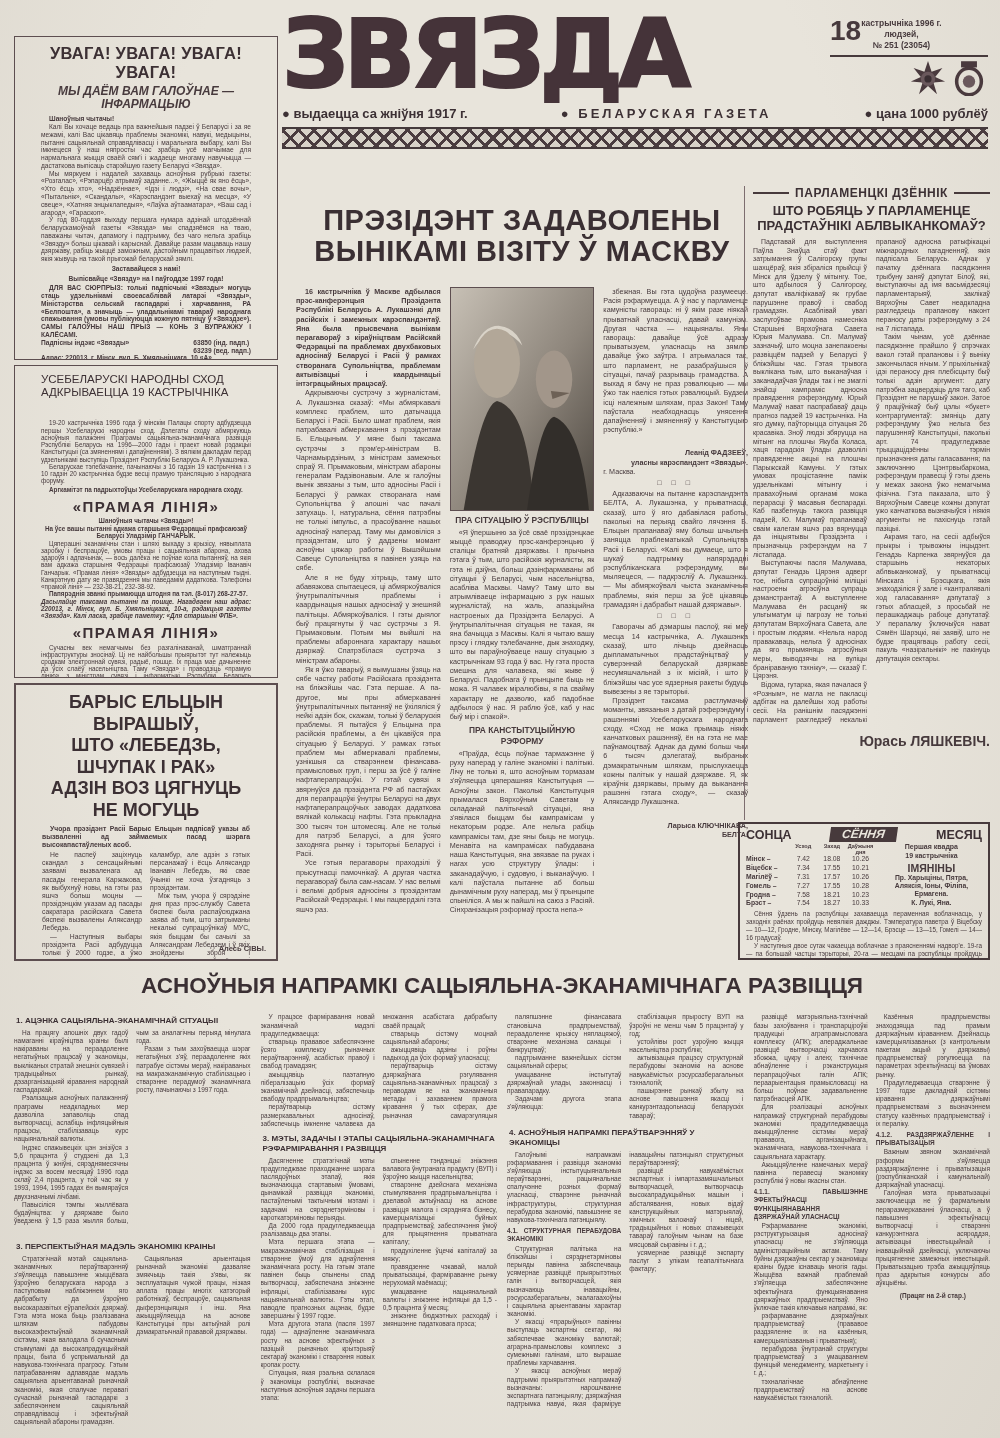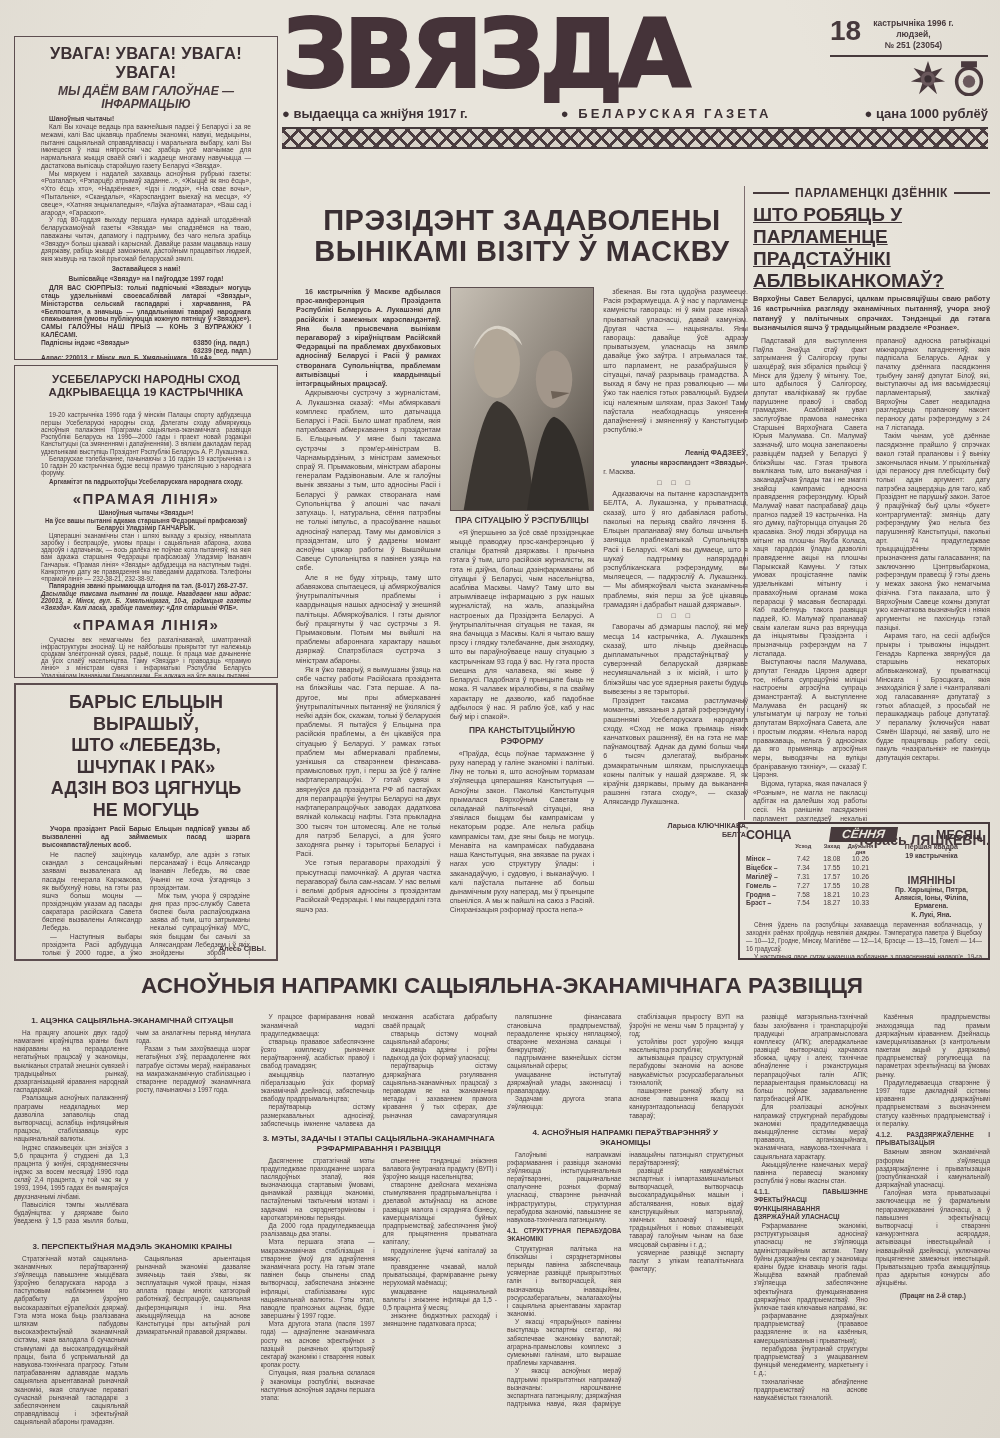--- a/index.html
+++ b/index.html
@@ -16,39 +16,39 @@
   .att-title {font-size:16.5px; font-weight:900; text-align:center; letter-spacing:0.3px; color:#3c3034;}
   .att-sub {font-size:12px; font-weight:bold; font-style:italic; text-align:center; line-height:1.1; margin:2px 0 4px;}
   .salut {font-weight:bold; text-indent:8px;}
   .bodytext p {margin:0; text-indent:8px;}
   .att-cta {font-weight:bold; text-align:center; margin-top:2px;}
   .att-surprise {margin-top:2px; text-indent:8px; font-weight:bold;}
   .subsc {display:flex; justify-content:space-between; font-weight:bold;}
   .subsc span {display:block;}
 
   .box2 {height:313px; font-size:6.3px; line-height:1.15; text-align:justify;}
-  .congress-title {font-size:11.5px; font-weight:700; text-align:center; line-height:1.15; color:#3c3034; margin-bottom:12px;}
+  .congress-title {font-size:11.5px; font-weight:400; line-height:1.15; color:#3c3034; margin-bottom:20px;}
   .congress-sign {font-weight:bold; text-indent:8px; margin-top:1px;}
   .pl-title {font-size:15px; font-weight:900; text-align:center; letter-spacing:1.5px; color:#3c3034; margin:5px 0 2px;}
   .pl-center {font-weight:bold; text-align:center; line-height:1.2;}
   .pl-note {font-weight:bold; font-style:italic;}
 
   .box3 {height:278px; border-width:2px; font-size:6.8px; line-height:1.2; text-align:justify; position:relative;}
   .ye-title {font-size:18px; font-weight:900; text-align:center; line-height:1.2; color:#3c3034; margin-bottom:3px;}
   .ye-lede {font-weight:bold; text-indent:8px; margin-bottom:2px;}
   .ye-cols {column-count:2; column-gap:8px; column-fill:auto; height:188px; overflow:hidden;}
   .ye-byline {position:absolute; right:10px; bottom:6px; font-weight:bold; font-size:7.5px;}
 
   
   .masthead {position:absolute; left:282px; top:6px; width:706px; height:176px;}
   .mh-row {display:flex; align-items:flex-start;}
   .logo {flex:1; font-family:"DejaVu Sans", sans-serif; font-weight:bold; font-size:94px;
     letter-spacing:-5px; line-height:1.0; color:#453339; -webkit-text-stroke:2px #453339; padding-top:2px;}
   .mh-info {width:158px; padding-top:12px;}
-  .mh-dayrow {display:flex; gap:12px; align-items:flex-start;}
+  .mh-dayrow {display:flex; gap:0; align-items:flex-start;}
   .mh-day {font-size:28px; font-weight:bold; line-height:0.9;}
   .mh-meta {font-size:8.5px; font-weight:bold; line-height:1.3; text-align:center;}
   .mh-rule {border-top:2px solid #473a3c; margin:4px 0 3px;}
   .medals {display:flex; gap:8px; justify-content:flex-end; padding-right:4px;}
   .dateline {display:flex; justify-content:space-between; font-weight:bold; font-size:13px; margin-top:4px; color:#3c3034;}
   .dl-tag {letter-spacing:3px;}
   .ornament {margin-top:6px; height:22px; border-top:2px solid #453a3c; border-bottom:2px solid #453a3c;
     background-color:#d8d3c9;
     background-image:
       repeating-linear-gradient(45deg, #4a3c3f 0 3px, transparent 3px 11px),
@@ -67,51 +67,51 @@
   .byline {font-weight:bold; text-align:right; text-indent:0 !important; margin-top:14px;}
   .byline-sub {font-weight:bold; text-align:right; text-indent:0 !important;}
   .plainline {text-indent:0 !important;}
   .sep3 {text-align:center; letter-spacing:4px; text-indent:0 !important; margin:2px 0; font-weight:bold;}
 
   
   .parliament {position:absolute; left:744px; top:186px; width:246px; height:634px;
     border-left:1px solid #7d6d6f; padding-left:8px;}
   .p-kicker {display:flex; align-items:center; gap:6px; font-weight:900; font-size:12px; letter-spacing:0.5px; color:#3c3034;}
   .kline {flex:1; border-top:2px solid #473a3c;}
-  .p-title {font-size:19px; font-weight:900; text-align:left; line-height:1.15; margin:4px 0 3px; color:#3a2f33;text-decoration:underline;}
+  .p-title {font-size:13px; font-weight:900; text-align:center; line-height:1.15; margin:4px 0 3px; color:#3a2f33;}
   .p-lede {font-weight:bold; font-size:7.4px; line-height:1.3; text-align:justify;}
   .p-body {column-count:2; column-gap:9px; column-fill:auto; height:492px; overflow:hidden;
     font-size:6.9px; line-height:1.26; text-align:justify; margin-top:4px;}
   .p-body p {text-indent:8px;}
   .p-byline {text-align:right; font-weight:bold; font-size:14px; margin-top:3px;}
 
   
   .todaybox {position:absolute; left:738px; top:822px; width:252px; height:138px;
     border:2px solid #473a3c; padding:3px 6px 2px; overflow:hidden;}
   .tb-head {display:flex; justify-content:space-between; align-items:center; font-weight:900; font-size:12.5px; color:#3c3034;}
   .tb-today {font-style:italic; background:#473a3c; color:#e9e5dc; padding:0 12px 1px; transform:skewX(-8deg); font-size:12px;}
   .tb-body {display:flex; gap:6px; margin-top:1px;}
   .tb-left {width:56%;}
   .sun-hdr {display:flex; font-size:5.6px; font-weight:bold; line-height:1.1;}
   .sun-hdr .c1 {flex:1.5;} .sun-hdr .c {flex:1; text-align:center;}
   .sun-row {display:flex; font-size:6.8px; font-weight:bold; line-height:1.3;}
   .sun-row .city {flex:1.5;} .sun-row .v {flex:1; text-align:center; font-weight:normal;}
   .tb-right {width:44%; text-align:center;}
   .phase {font-size:7px; font-weight:bold; line-height:1.25;}
-  .names-label {font-size:10.5px; font-weight:900; margin-top:13px;}
+  .names-label {font-size:10.5px; font-weight:900; margin-top:1px;}
   .names {font-size:6.8px; font-weight:bold; line-height:1.25;}
   .forecast {font-size:6.3px; line-height:1.27; text-align:justify; margin-top:2px;}
   .forecast p {text-indent:8px;}
 
   
   .program {position:absolute; left:14px; top:958px; width:976px; height:478px; overflow:hidden;}
   .prog-title {font-size:22.5px; font-weight:900; text-align:center; line-height:1.12; color:#3a2f33;}
   .prog-cols {display:flex; gap:10px; margin-top:7px;}
   .pgroup {flex:1; min-width:0;}
-  .phead {font-weight:bold; font-size:8px; text-align:center; margin:3px 2px; line-height:1.2; color:#3c3034;}
+  .phead {font-weight:bold; font-size:8px; margin:3px 2px; line-height:1.2; color:#3c3034;}
   .pcols {column-count:2; column-gap:8px; column-fill:auto; font-size:6.5px; line-height:1.26; text-align:justify; overflow:hidden;}
   .pcols p {text-indent:8px;}
   .psub {font-weight:bold; text-indent:0 !important; margin:3px 0 1px;}
   .continued {font-weight:bold; text-align:center; text-indent:0 !important; margin-top:4px;}
   .h210 {height:210px;} .h176 {height:176px;} .h118 {height:118px;} .h256 {height:256px;}
   .h112 {height:112px;} .h260 {height:260px;} .h402 {height:402px;}
 </style>
 </head>
 <body>
 
@@ -298,21 +298,20 @@
   <aside class="parliament">
     <div class="p-kicker">
       <span class="kline"></span>
       <span>ПАРЛАМЕНЦКІ ДЗЁННІК</span>
       <span class="kline"></span>
     </div>
     <h2 class="p-title">
       <span>ШТО РОБЯЦЬ У ПАРЛАМЕНЦЕ</span><br>
       <span>ПРАДСТАЎНІКІ АБЛВЫКАНКОМАЎ?</span>
     </h2>
-    <div class="p-lede">Вярхоўны Савет Беларусі, цалкам прысвяціўшы сваю работу 16 кастрычніка разгляду эканамічных пытанняў, учора зноў патануў у палітычных спрэчках. Тэндэнцыі да гэтага вызначыліся яшчэ ў традыцыйным раздзеле «Рознае».</div>
     <div class="p-body">
         <p>Падставай для выступлення Паўла Знаўца стаў факт затрымання ў Салігорску групы шахцёраў, якія збіраліся прыйсці ў Мінск для ўдзелу ў мітынгу. Тое, што адбылося ў Салігорску, дэпутат кваліфікаваў як грубае парушэнне правоў і свабод грамадзян. Асаблівай увагі заслугоўвае прамова намесніка Старшыні Вярхоўнага Савета Юрыя Малумава. Сп. Малумаў зазначыў, што моцна занепакоены развіццём падзей у Беларусі ў бліжэйшы час. Гэтая трывога выклікана тым, што выканаўчая і заканадаўчая ўлады так і не змаглі знайсці кампраміс адносна правядзення рэферэндуму. Юрый Малумаў нават паспрабаваў даць прагноз падзей 19 кастрычніка. На яго думку, паўторыцца сітуацыя 26 красавіка. Зноў людзі збяруцца на мітынг на плошчы Якуба Коласа, хаця гарадскія ўлады дазволілі правядзенне акцыі на плошчы Парыжскай Камуны. У гэтых умовах процістаянне паміж удзельнікамі мітынгу і правахоўнымі органамі можа перарасці ў масавыя беспарадкі. Каб пазбегнуць такога развіцця падзей, Ю. Малумаў прапанаваў сваім калегам яшчэ раз вярнуцца да ініцыятывы Прэзідэнта і прызначыць рэферэндум на 7 лістапада.</p>
         <p>Выступаючы пасля Малумава, дэпутат Генадзь Цярэня адверг тое, нібыта супрацоўнікі міліцыі настроены агрэсіўна супраць дэманстрантаў. А выступленне Малумава ён расцаніў як ультыматум ці пагрозу не толькі дэпутатам Вярхоўнага Савета, але і простым людзям. «Нельга народ правакаваць, нельга ў адносінах да яго прымяняць агрэсіўныя меры, выводзячы на вуліцы браніраваную тэхніку», — сказаў Г. Цярэня.</p>
         <p>Відома, гутарка, якая пачалася ў «Розным», не магла не пакласці адбітак на далейшы ход работы сесіі. На ранішнім пасяджэнні парламент разгледзеў некалькі прапаноў адносна ратыфікацыі міжнародных пагадненняў, якія падпісала Беларусь. Аднак у пачатку дзённага пасяджэння трыбуну заняў дэпутат Білоў, які, выступаючы ад імя васьмідзесяці парламентарыяў, заклікаў Вярхоўны Савет неадкладна разгледзець прапанову наконт пераносу даты рэферэндуму з 24 на 7 лістапада.</p>
         <p>Такім чынам, усё дзённае пасяджэнне прайшло ў спрэчках вакол гэтай прапановы і ў выніку закончылася нічым. У прыхільнікаў ідэі пераносу дня плебісцыту быў толькі адзін аргумент: дату патрэбна зацвердзіць для таго, каб Прэзідэнт не парушыў закон. Затое ў праціўнікаў быў цэлы «букет» контраргументаў: змяніць дату рэферэндуму ўжо нельга без парушэнняў Канстытуцыі, паколькі арт. 74 прадугледжвае трыццацідзённы тэрмін прызначэння даты галасавання; па заключэнню Цэнтрвыбаркома, рэферэндум правесці ў гэты дзень у межах закона ўжо немагчыма фізічна. Гэта паказала, што ў Вярхоўным Савеце кожны дэпутат ужо канчаткова вызначыўся і ніякія аргументы не пахіснуць гэтай пазіцыі.</p>
         <p>Акрамя таго, на сесіі адбыўся прыкры і трывожны інцыдэнт. Генадзь Карпенка звярнуўся да старшынь некаторых аблвыканкомаў, у прыватнасці Мінскага і Брэсцкага, якія знаходзіліся ў зале і «кантралявалі ход галасавання» дэпутатаў з гэтых абласцей, з просьбай не перашкаджаць рабоце дэпутатаў. У перапалку ўключыўся нават Сямён Шарэцкі, які заявіў, што не будзе працягваць работу сесіі, пакуль «назіральнікі» не пакінуць дэпутацкія сектары.</p>
       </div>
     <div class="p-byline">Юрась ЛЯШКЕВІЧ.</div>
   </aside>
 

